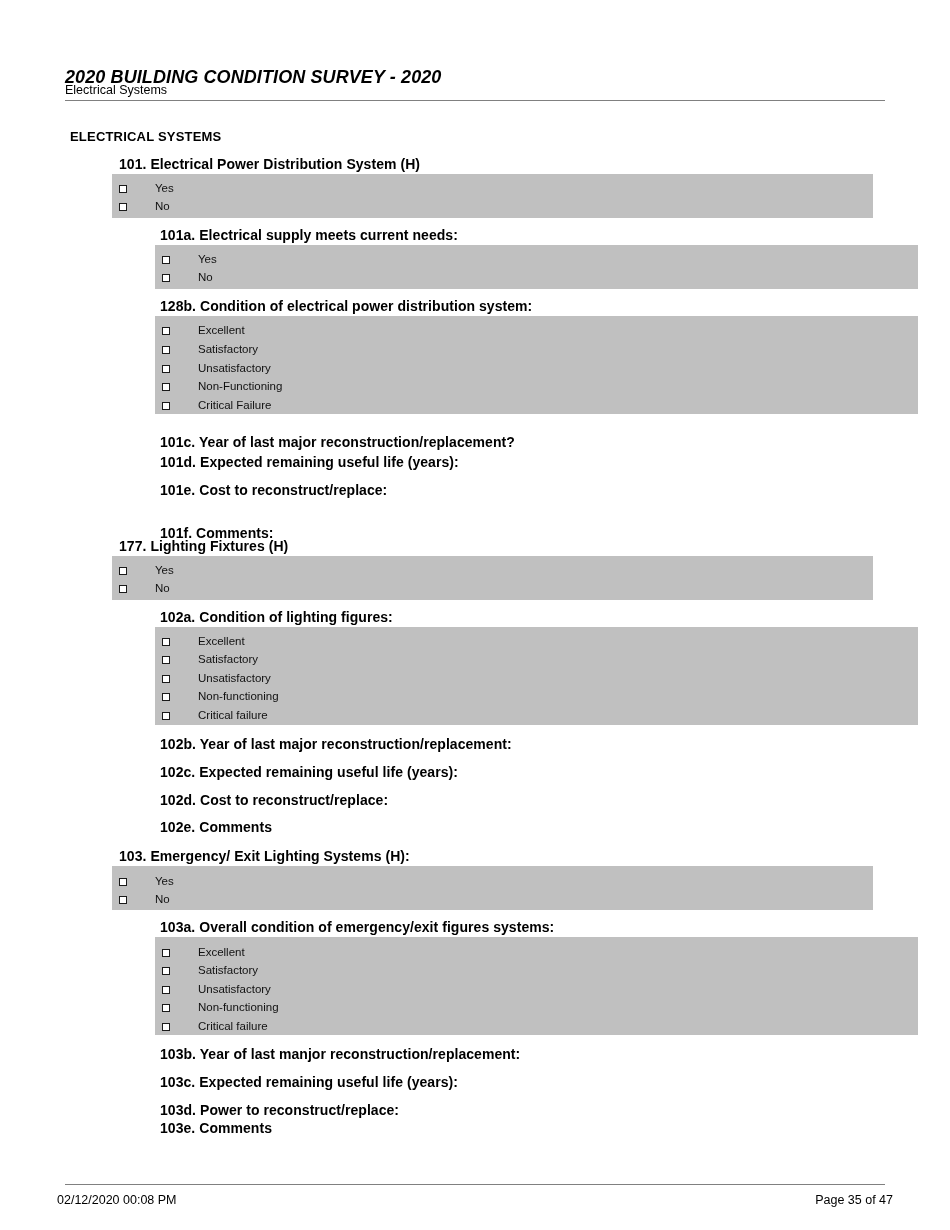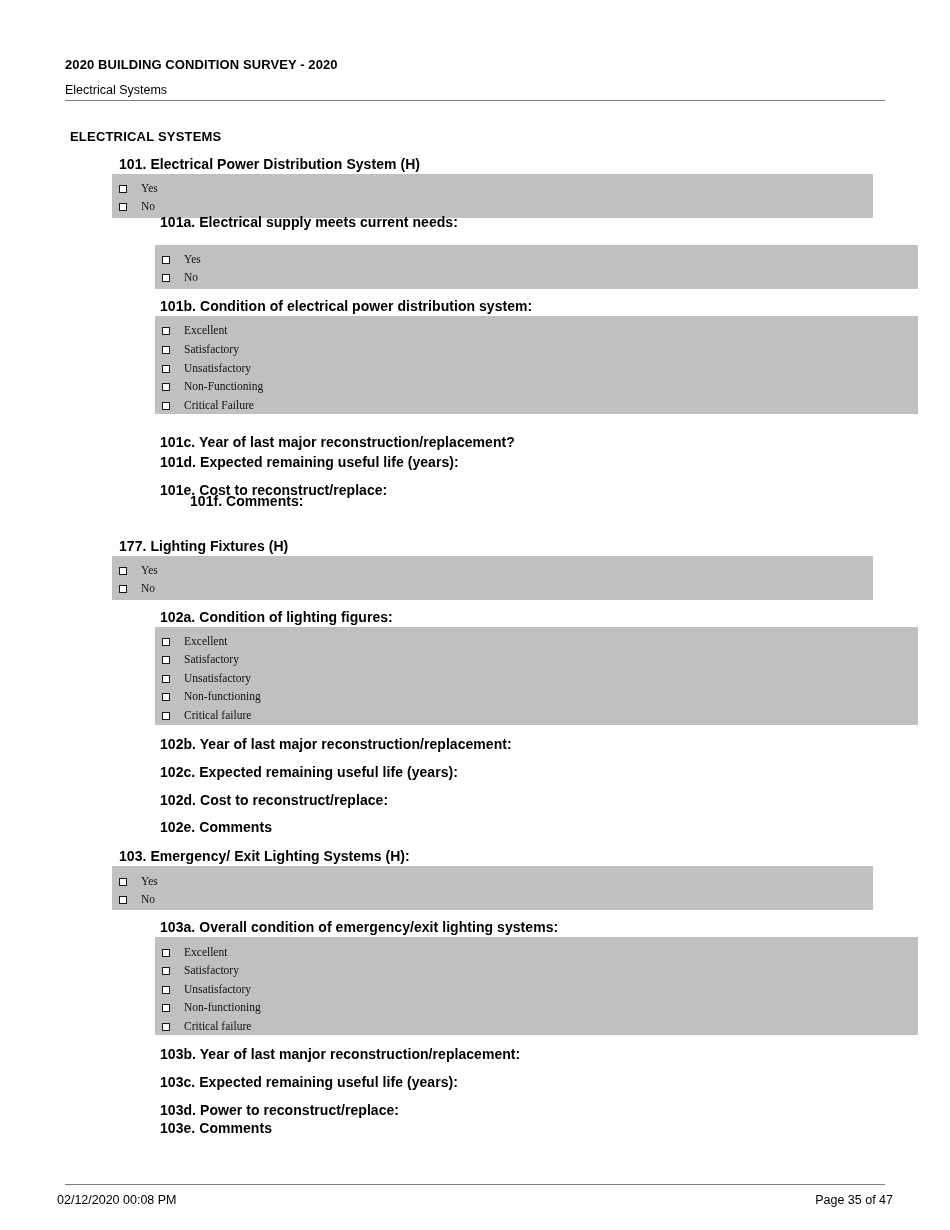--- a/index.html
+++ b/index.html
@@ -16,25 +16,26 @@
     overflow: hidden;
   }
 
   
   .doc-header {
     position: absolute;
     left: 0; top: 0; width: 950px;
   }
   .doc-title {
     position: absolute;
-    left: 65px; top: 57px;
-    font-size: 13px;
+    left: 65px; top: 67px;
+    font-size: 18px;
     font-weight: bold;
     letter-spacing: 0.1px;
     white-space: nowrap;
+    font-style: italic;
   }
   .doc-subtitle {
     position: absolute;
     left: 65px; top: 83px;
     font-size: 12.5px;
     font-weight: normal;
     white-space: nowrap;
   }
   .header-rule {
     position: absolute;
@@ -83,24 +84,24 @@
     white-space: nowrap;
   }
   .chk {
     width: 8px; height: 8px;
     border: 1.2px solid #1a1a1a;
     background: #ffffff;
     box-sizing: border-box;
     flex: 0 0 auto;
   }
   .opt-label {
-    font-family: Liberation Serif, serif;
+    font-family: Liberation Sans, sans-serif;
     font-size: 11.5px;
     color: #111111;
-    margin-left: 14px;
+    margin-left: 28px;
     line-height: 1;
   }
 
   
   .footer-rule {
     position: absolute;
     left: 65px; top: 1184px;
     width: 820px; height: 0;
     border-top: 1.3px solid #808080;
   }
@@ -132,31 +133,31 @@
     <div class="q-label lvl1" style="top: 156px;">101. Electrical Power Distribution System (H)</div>
     <div class="opt-row" style="top: 180px; left: 119px;">
       <span class="chk"></span>
       <span class="opt-label">Yes</span>
     </div>
     <div class="opt-row" style="top: 198px; left: 119px;">
       <span class="chk"></span>
       <span class="opt-label">No</span>
     </div>
     <div class="band lvl2" style="top: 245px; height: 44px;"></div>
-    <div class="q-label lvl2" style="top: 214px;">101a. Electrical supply meets current needs:</div>
+    <div class="q-label lvl2" style="top: 227px;">101a. Electrical supply meets current needs:</div>
     <div class="opt-row" style="top: 251px; left: 162px;">
       <span class="chk"></span>
       <span class="opt-label">Yes</span>
     </div>
     <div class="opt-row" style="top: 269px; left: 162px;">
       <span class="chk"></span>
       <span class="opt-label">No</span>
     </div>
     <div class="band lvl2" style="top: 316px; height: 98px;"></div>
-    <div class="q-label lvl2" style="top: 298px;">101b. Condition of electrical power distribution system:</div>
+    <div class="q-label lvl2" style="top: 298px;">128b. Condition of electrical power distribution system:</div>
     <div class="opt-row" style="top: 322px; left: 162px;">
       <span class="chk"></span>
       <span class="opt-label">Excellent</span>
     </div>
     <div class="opt-row" style="top: 341px; left: 162px;">
       <span class="chk"></span>
       <span class="opt-label">Satisfactory</span>
     </div>
     <div class="opt-row" style="top: 360px; left: 162px;">
       <span class="chk"></span>
@@ -166,21 +167,21 @@
       <span class="chk"></span>
       <span class="opt-label">Non-Functioning</span>
     </div>
     <div class="opt-row" style="top: 397px; left: 162px;">
       <span class="chk"></span>
       <span class="opt-label">Critical Failure</span>
     </div>
     <div class="q-label lvl2" style="top: 434px;">101c. Year of last major reconstruction/replacement?</div>
     <div class="q-label lvl2" style="top: 454px;">101d. Expected remaining useful life (years):</div>
     <div class="q-label lvl2" style="top: 482px;">101e. Cost to reconstruct/replace:</div>
-    <div class="q-label lvl2" style="top: 493px; margin-left: 30px;">101f. Comments:</div>
+    <div class="q-label lvl2" style="top: 525px;">101f. Comments:</div>
     <div class="band lvl1" style="top: 556px; height: 44px;"></div>
     <div class="q-label lvl1" style="top: 538px;">177. Lighting Fixtures (H)</div>
     <div class="opt-row" style="top: 562px; left: 119px;">
       <span class="chk"></span>
       <span class="opt-label">Yes</span>
     </div>
     <div class="opt-row" style="top: 580px; left: 119px;">
       <span class="chk"></span>
       <span class="opt-label">No</span>
     </div>
@@ -214,21 +215,21 @@
     <div class="q-label lvl1" style="top: 848px;">103. Emergency/ Exit Lighting Systems (H):</div>
     <div class="opt-row" style="top: 873px; left: 119px;">
       <span class="chk"></span>
       <span class="opt-label">Yes</span>
     </div>
     <div class="opt-row" style="top: 891px; left: 119px;">
       <span class="chk"></span>
       <span class="opt-label">No</span>
     </div>
     <div class="band lvl2" style="top: 937px; height: 98px;"></div>
-    <div class="q-label lvl2" style="top: 919px;">103a. Overall condition of emergency/exit lighting systems:</div>
+    <div class="q-label lvl2" style="top: 919px;">103a. Overall condition of emergency/exit figures systems:</div>
     <div class="opt-row" style="top: 944px; left: 162px;">
       <span class="chk"></span>
       <span class="opt-label">Excellent</span>
     </div>
     <div class="opt-row" style="top: 962px; left: 162px;">
       <span class="chk"></span>
       <span class="opt-label">Satisfactory</span>
     </div>
     <div class="opt-row" style="top: 981px; left: 162px;">
       <span class="chk"></span>

